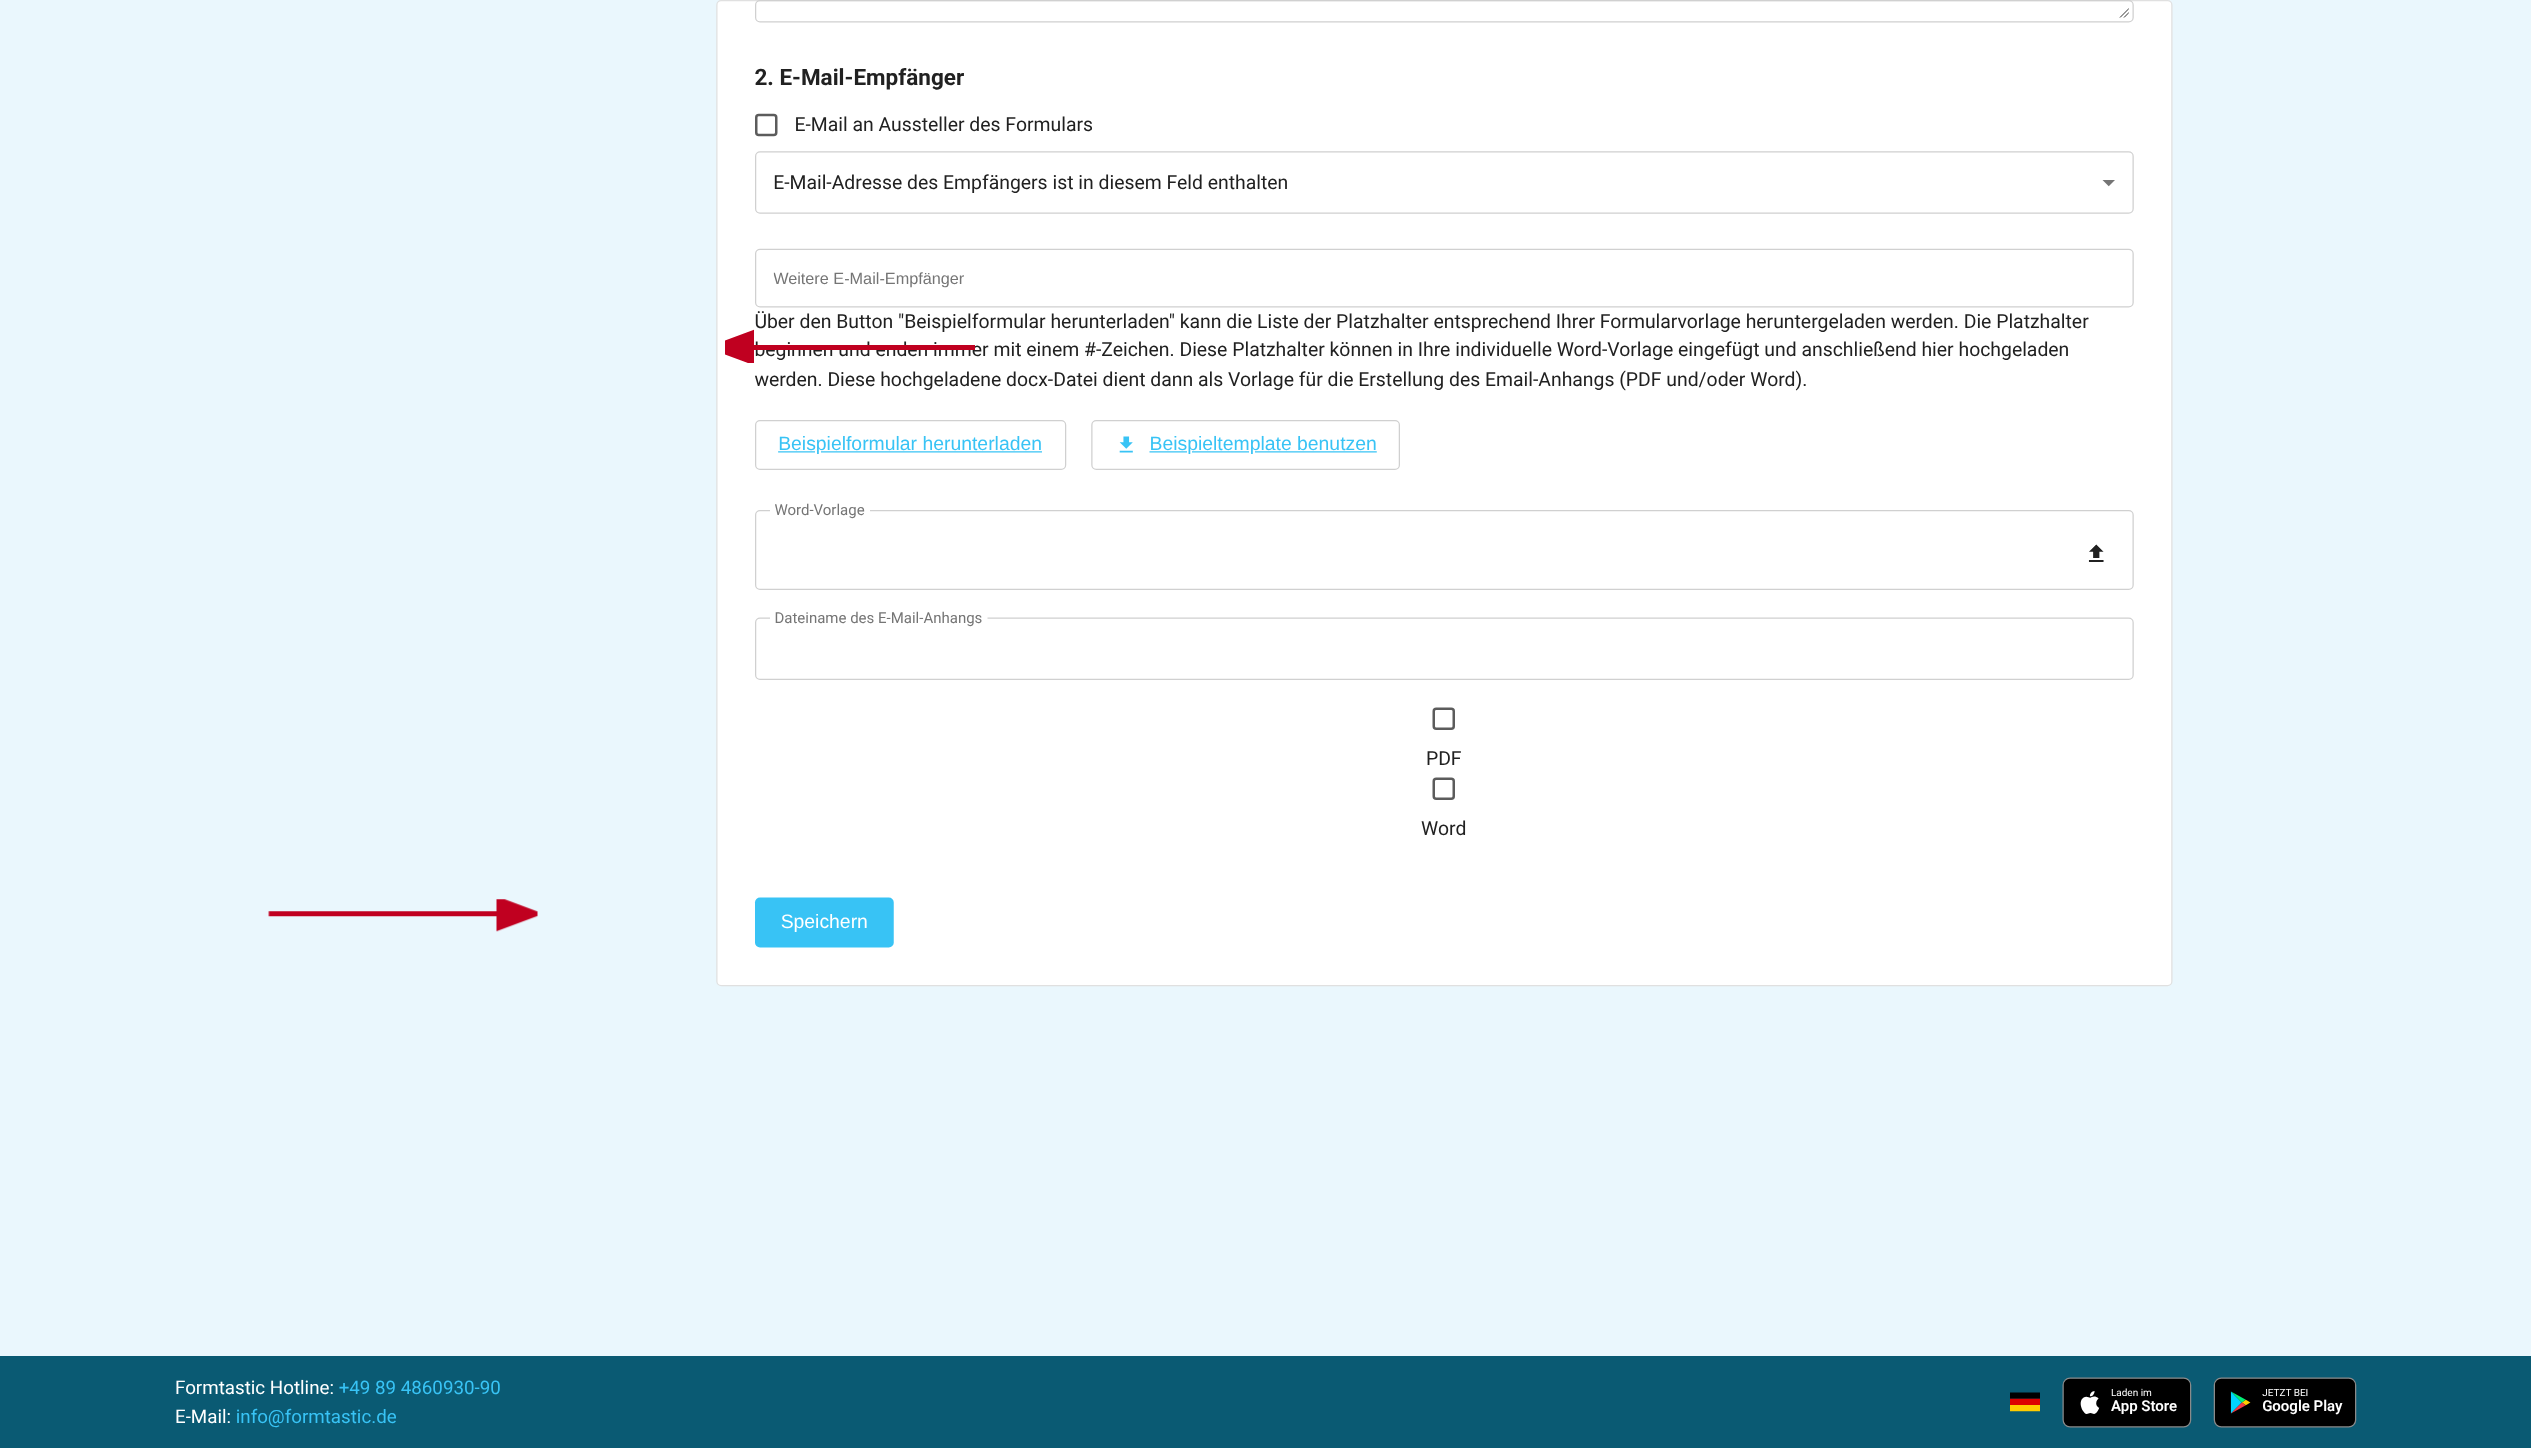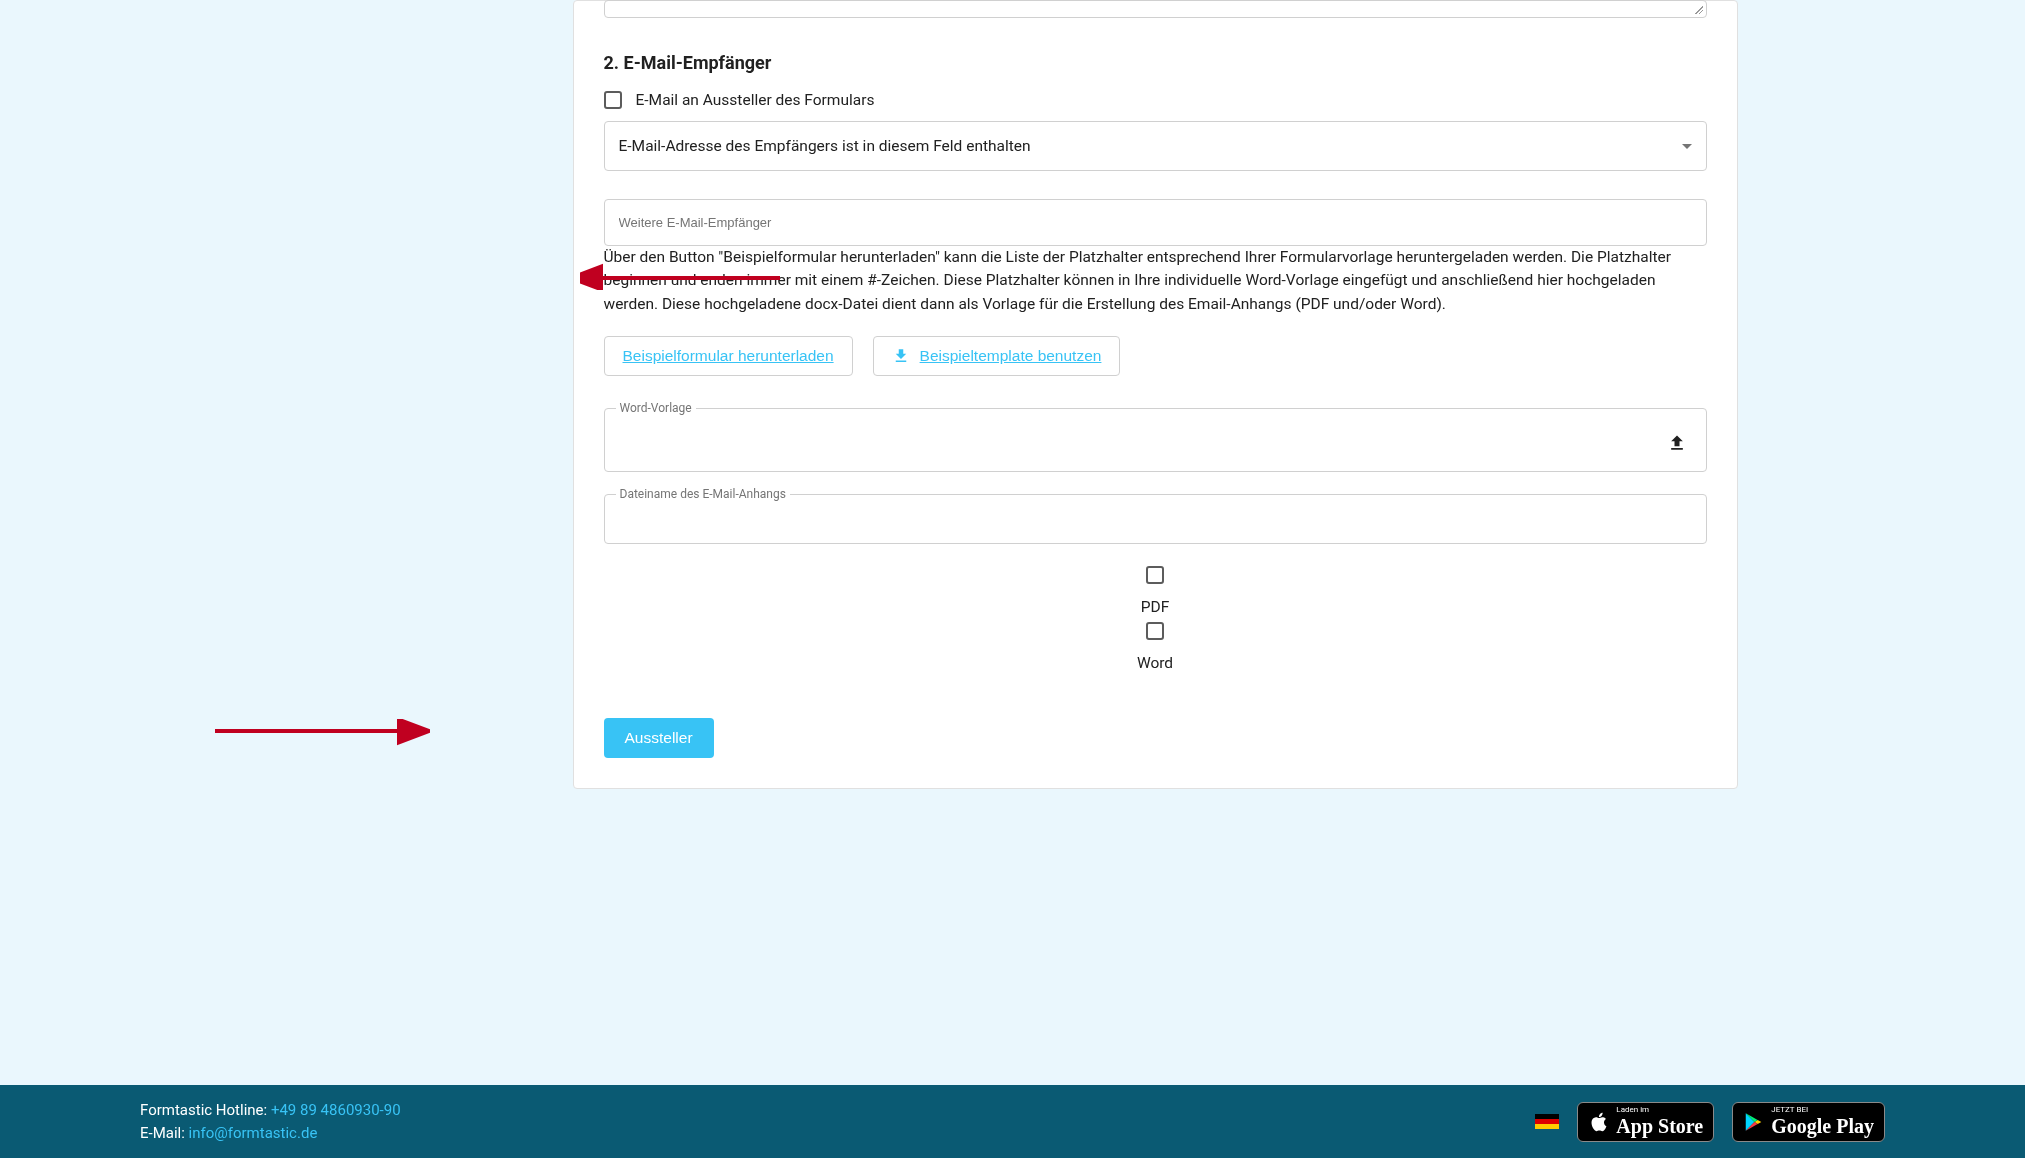--- a/index.html
+++ b/index.html
@@ -285,23 +285,22 @@
       display: flex;
       flex-direction: column;
       line-height: 1.1;
     }
     
     .store-badge-small {
       font-size: 8px;
     }
     
     .store-badge-large {
-      font-size: 20px;
+      font-size: 12px;
       font-weight: 600;
-      font-family: Liberation Serif, serif;
     }
   </style>
 </head>
 <body>
 
 <div class="container">
   <div class="card">
     
     <div class="textarea-placeholder"></div>
     
@@ -351,21 +350,21 @@
     
     <div class="checkbox-compact">
       <div class="checkbox"></div>
       <span class="checkbox-label">PDF</span>
     </div>
     <div class="checkbox-compact">
       <div class="checkbox"></div>
       <span class="checkbox-label">Word</span>
     </div>
     
-    <button class="primary-button">Aussteller</button>
+    <button class="primary-button">Speichern</button>
     
   </div>
 </div>
 
 <svg class="arrow-annotation" style="top: 260px; left: 580px;" width="220" height="40">
   <defs>
     <marker id="arrowhead1" markerWidth="10" markerHeight="10" refX="2" refY="3" orient="auto">
       <polygon points="0 0, 8 3, 0 6" fill="#c00020" stroke="#c00020"></polygon>
     </marker>
   </defs>

